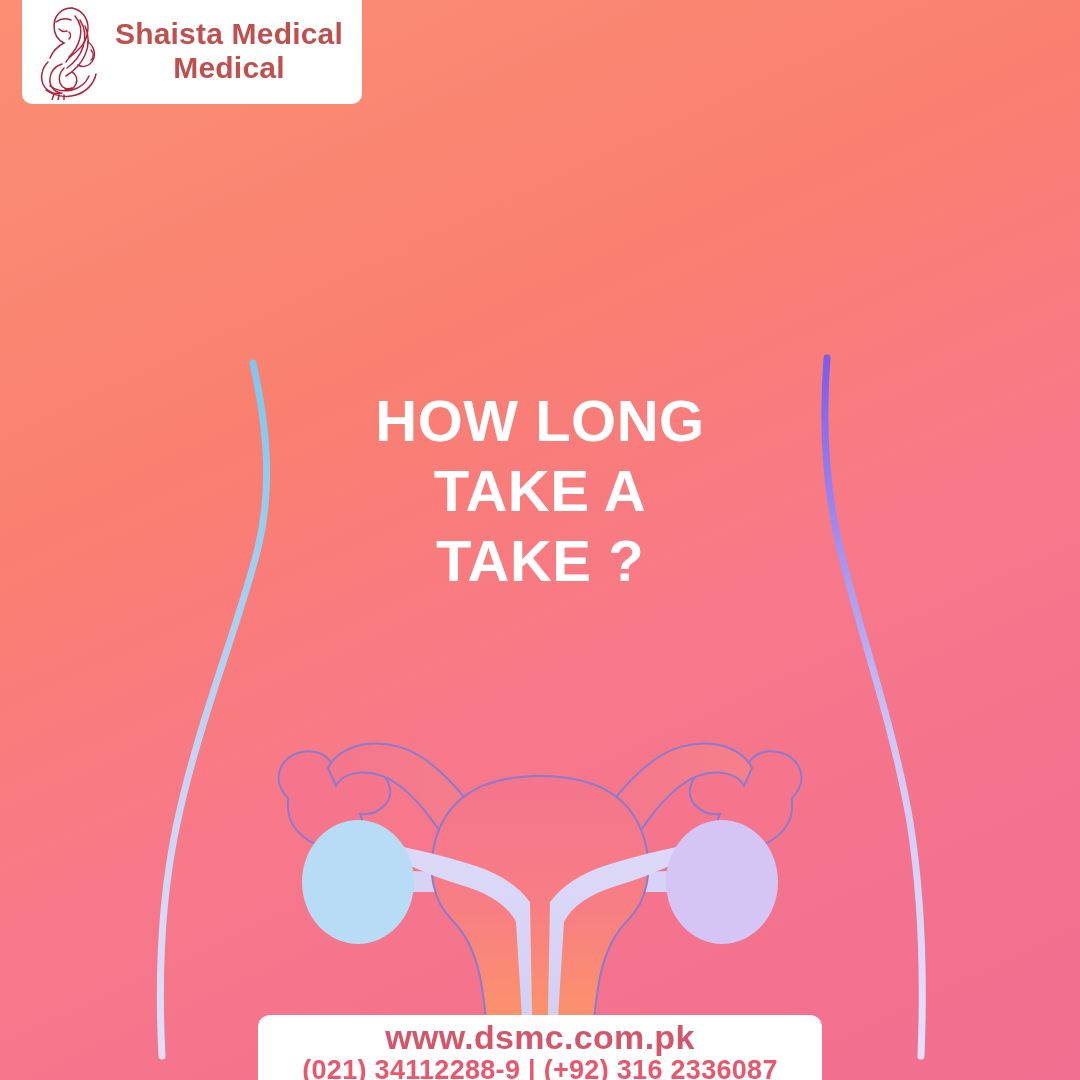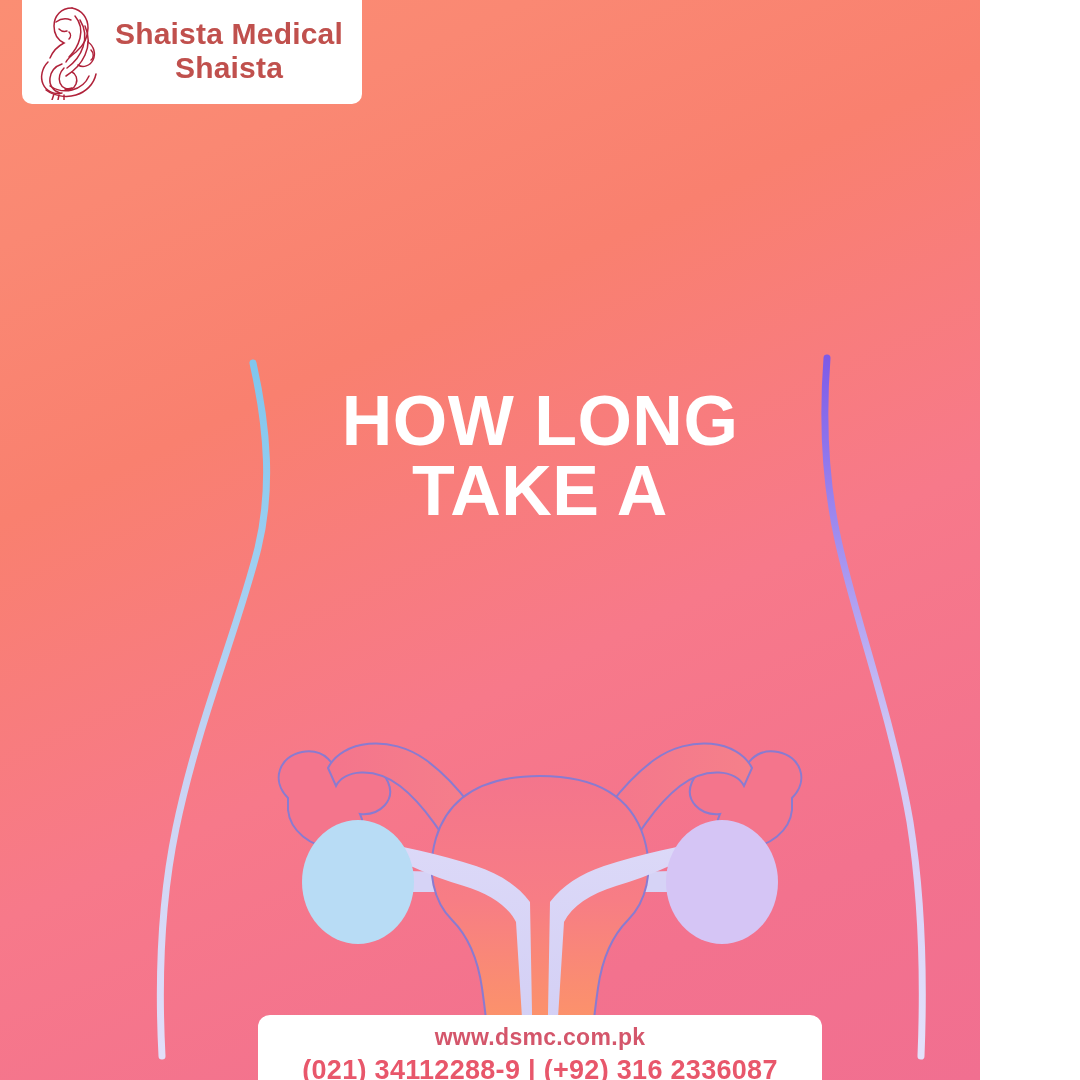--- a/index.html
+++ b/index.html
@@ -2,21 +2,21 @@
 <html><head>
 <meta charset="utf-8">
 <style>
   html, body {
     margin: 0;
     padding: 0;
     background: #ffffff;
   }
   #poster {
     position: relative;
-    width: 980px;
+    width: 1080px;
     height: 1080px;
     overflow: hidden;
     font-family: "Liberation Sans", sans-serif;
     background: linear-gradient(155deg, #FB8E73 0%, #FA8873 16%, #F9806F 34%, #F7798A 60%, #F3728E 82%, #F16F90 100%);
   }
 
   
   #silhouette {
     position: absolute;
     left: 0; top: 0;
@@ -67,21 +67,21 @@
   #logo-text .l2 { display: block; }
 
   
   #headline {
     position: absolute;
     left: 0;
     top: 386px;
     width: 1080px;
     text-align: center;
     color: #FFFFFF;
-    font-size: 70px;
+    font-size: 58px;
     font-weight: bold;
     line-height: 70px;
     letter-spacing: 0.5px;
   }
   #headline span { display: block; }
 
   
   #footer-panel {
     position: absolute;
     left: 258px;
@@ -89,21 +89,21 @@
     width: 564px;
     height: 78px;
     background: #ffffff;
     border-radius: 12px;
     text-align: center;
     box-sizing: border-box;
     padding-top: 6px;
   }
   #footer-site {
     color: #D4566B;
-    font-size: 23px;
+    font-size: 34px;
     font-weight: bold;
     line-height: 32px;
     letter-spacing: 0.3px;
   }
   #footer-phone {
     color: #E8576B;
     font-size: 27px;
     font-weight: bold;
     line-height: 34px;
     letter-spacing: 0.3px;
@@ -193,27 +193,28 @@
         <path d="M18,88 C26,94 38,96 48,93 C58,90 66,82 68,72"></path>
         <path d="M26,92 L24,98"></path>
         <path d="M31,93 L30,98"></path>
         <path d="M36,93 L36,98"></path>
         <path d="M60,40 C66,44 68,52 65,58 C62,64 55,66 50,63"></path>
         <path d="M63,48 C66,51 66,56 63,58"></path>
       </g>
     </svg>
     <div id="logo-text">
       <span class="l1">Shaista Medical</span>
-      <span class="l2">Shaista</span>
+      <span class="l2">Medical</span>
     </div>
   </div>
 
   <div id="headline">
     <span>HOW LONG</span>
     <span>TAKE A</span>
+    <span>TAKE ?</span>
   </div>
 
   <div id="footer-panel">
     <div id="footer-site">www.dsmc.com.pk</div>
     <div id="footer-phone">(021) 34112288-9 | (+92) 316 2336087</div>
   </div>
 
 </div>
 
 </body></html>

